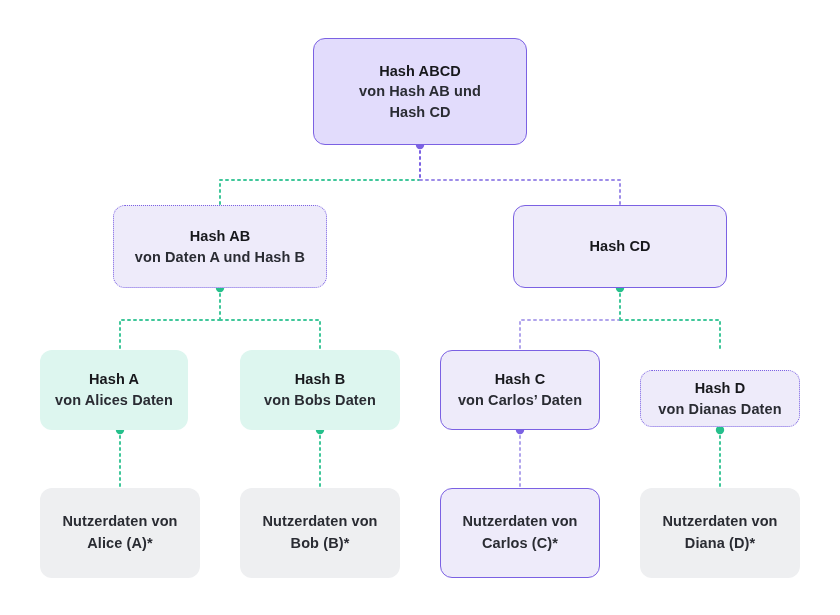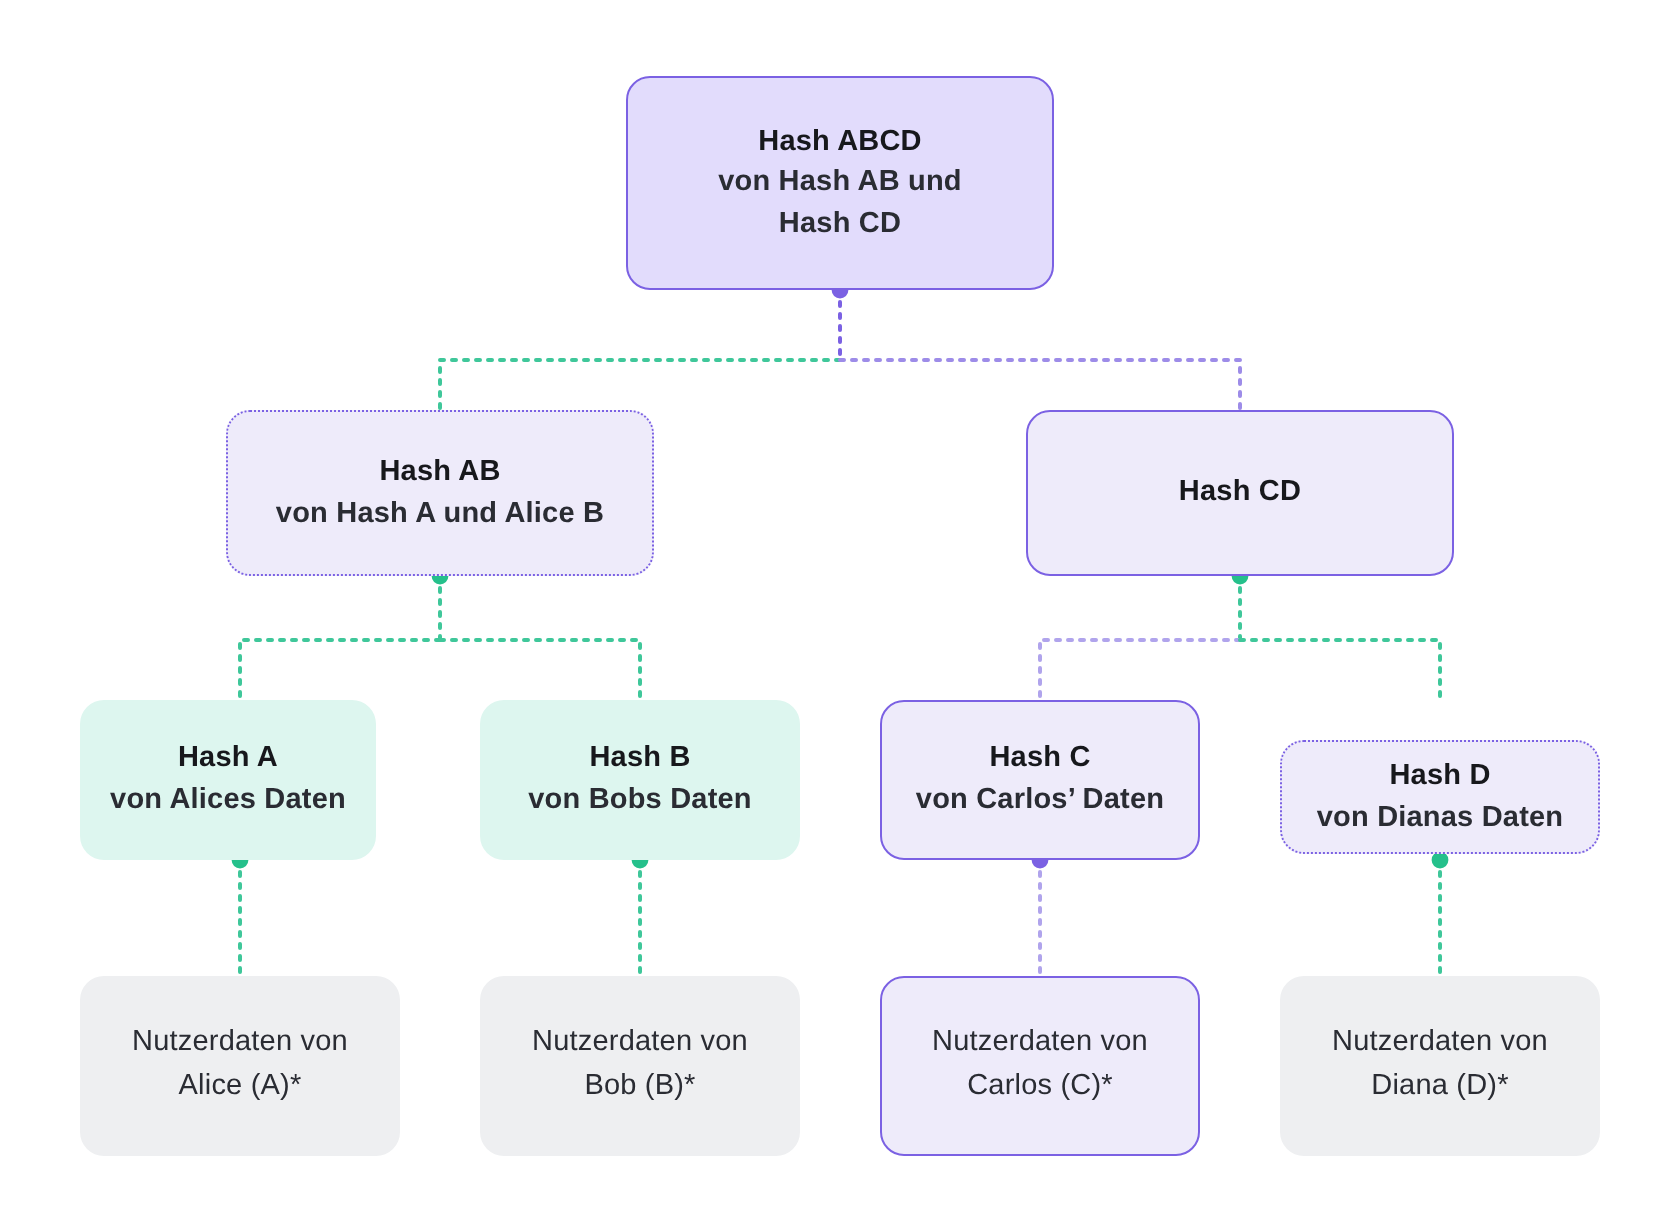--- a/index.html
+++ b/index.html
@@ -56,21 +56,21 @@
 
   .node-sub {
     font-weight: bold;
     font-size: 14.5px;
     color: #2a2c33;
     line-height: 1.42;
     letter-spacing: 0.1px;
   }
 
   .node-plain {
-    font-weight: normal;
+    font-weight: bold;
     font-size: 14.5px;
     color: #2a2c33;
     line-height: 1.5;
     letter-spacing: 0.1px;
   }
 
   
   .style-root {
     background: #e2dcfc;
     border: 1.6px solid #7b61e3;
@@ -134,21 +134,21 @@
   </svg>
 
   <div class="node style-root" style="left:313px; top:38px; width:214px; height:107px;">
     <div class="node-title">Hash ABCD</div>
     <div class="node-sub">von Hash AB und</div>
     <div class="node-sub">Hash CD</div>
   </div>
 
   <div class="node style-purple-dotted" style="left:113px; top:205px; width:214px; height:83px;">
     <div class="node-title">Hash AB</div>
-    <div class="node-sub">von Hash A und Alice B</div>
+    <div class="node-sub">von Daten A und Hash B</div>
   </div>
 
   <div class="node style-purple-solid" style="left:513px; top:205px; width:214px; height:83px;">
     <div class="node-title">Hash CD</div>
   </div>
 
   <div class="node style-mint" style="left:40px; top:350px; width:148px; height:80px;">
     <div class="node-title">Hash A</div>
     <div class="node-sub">von Alices Daten</div>
   </div>

